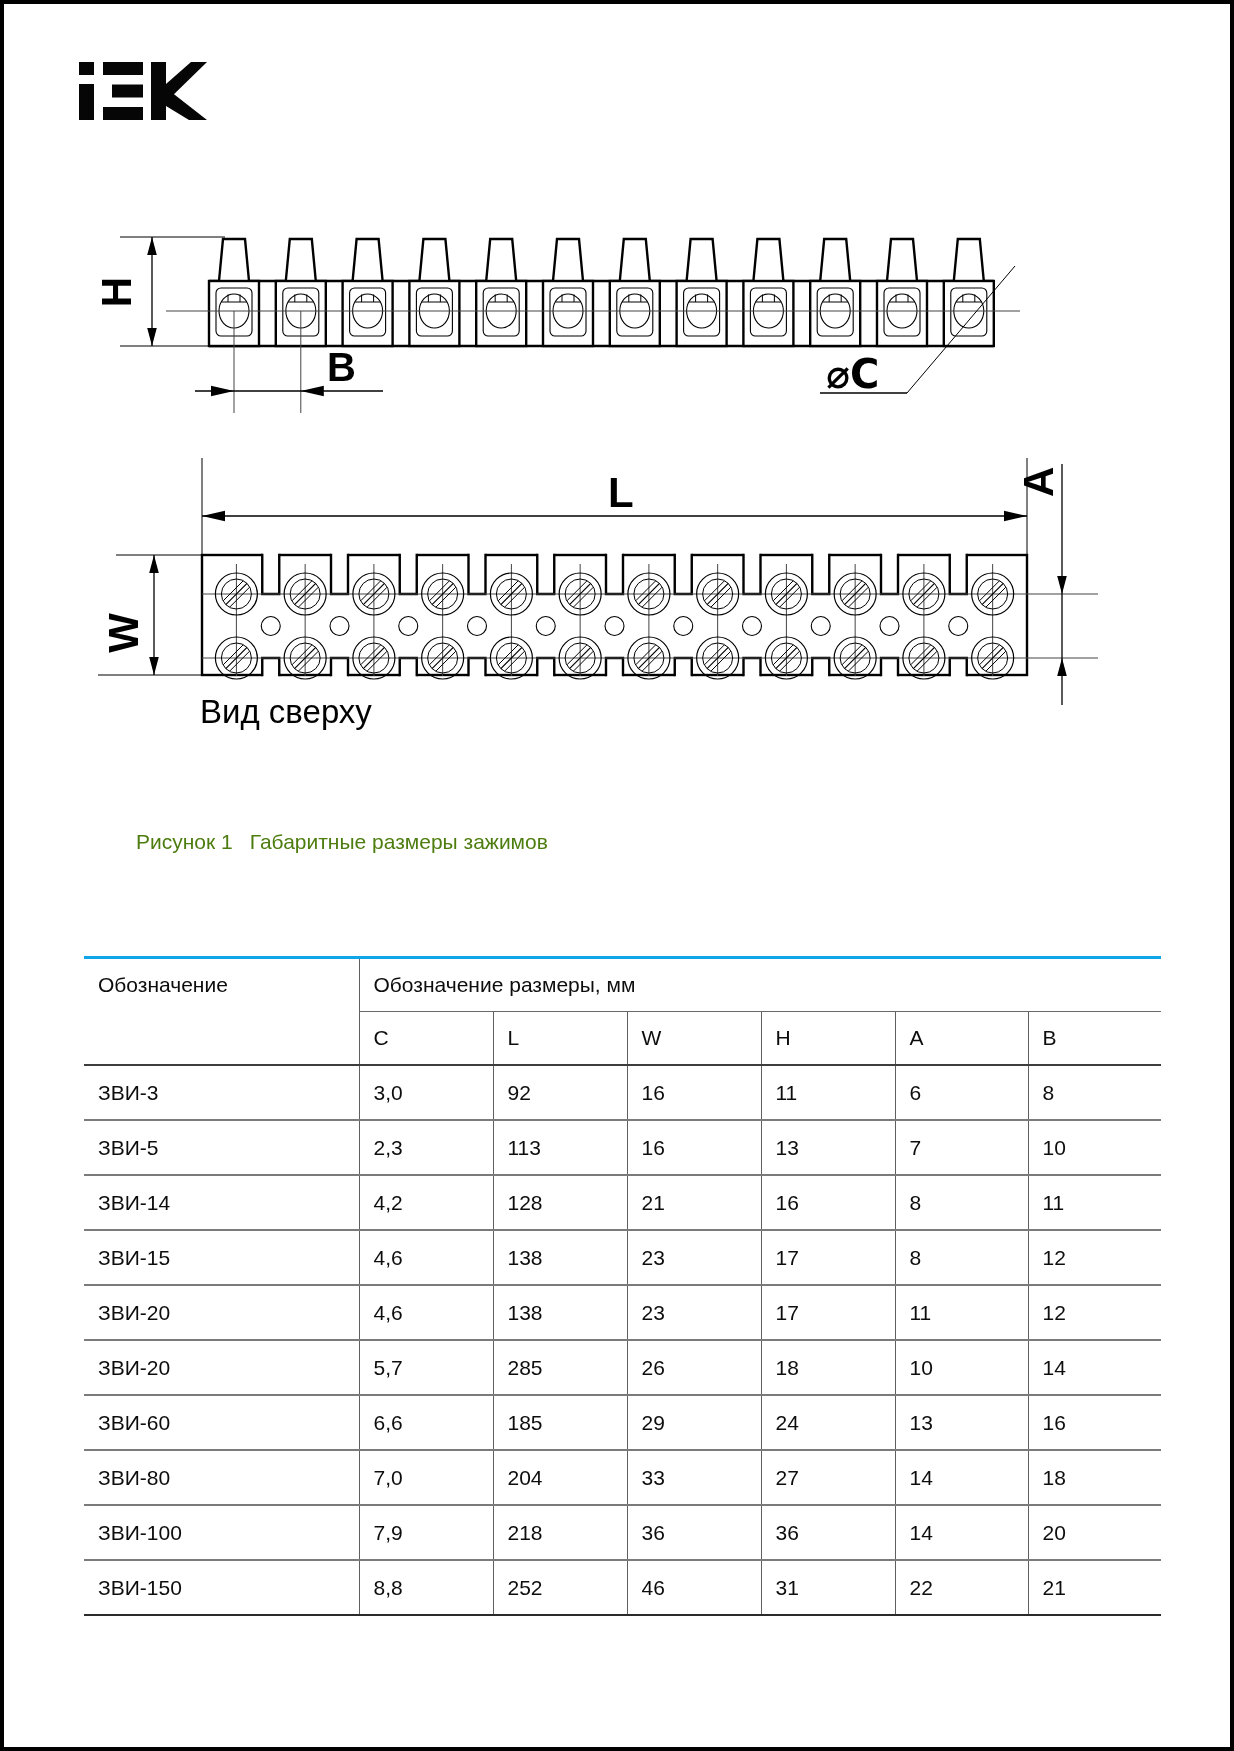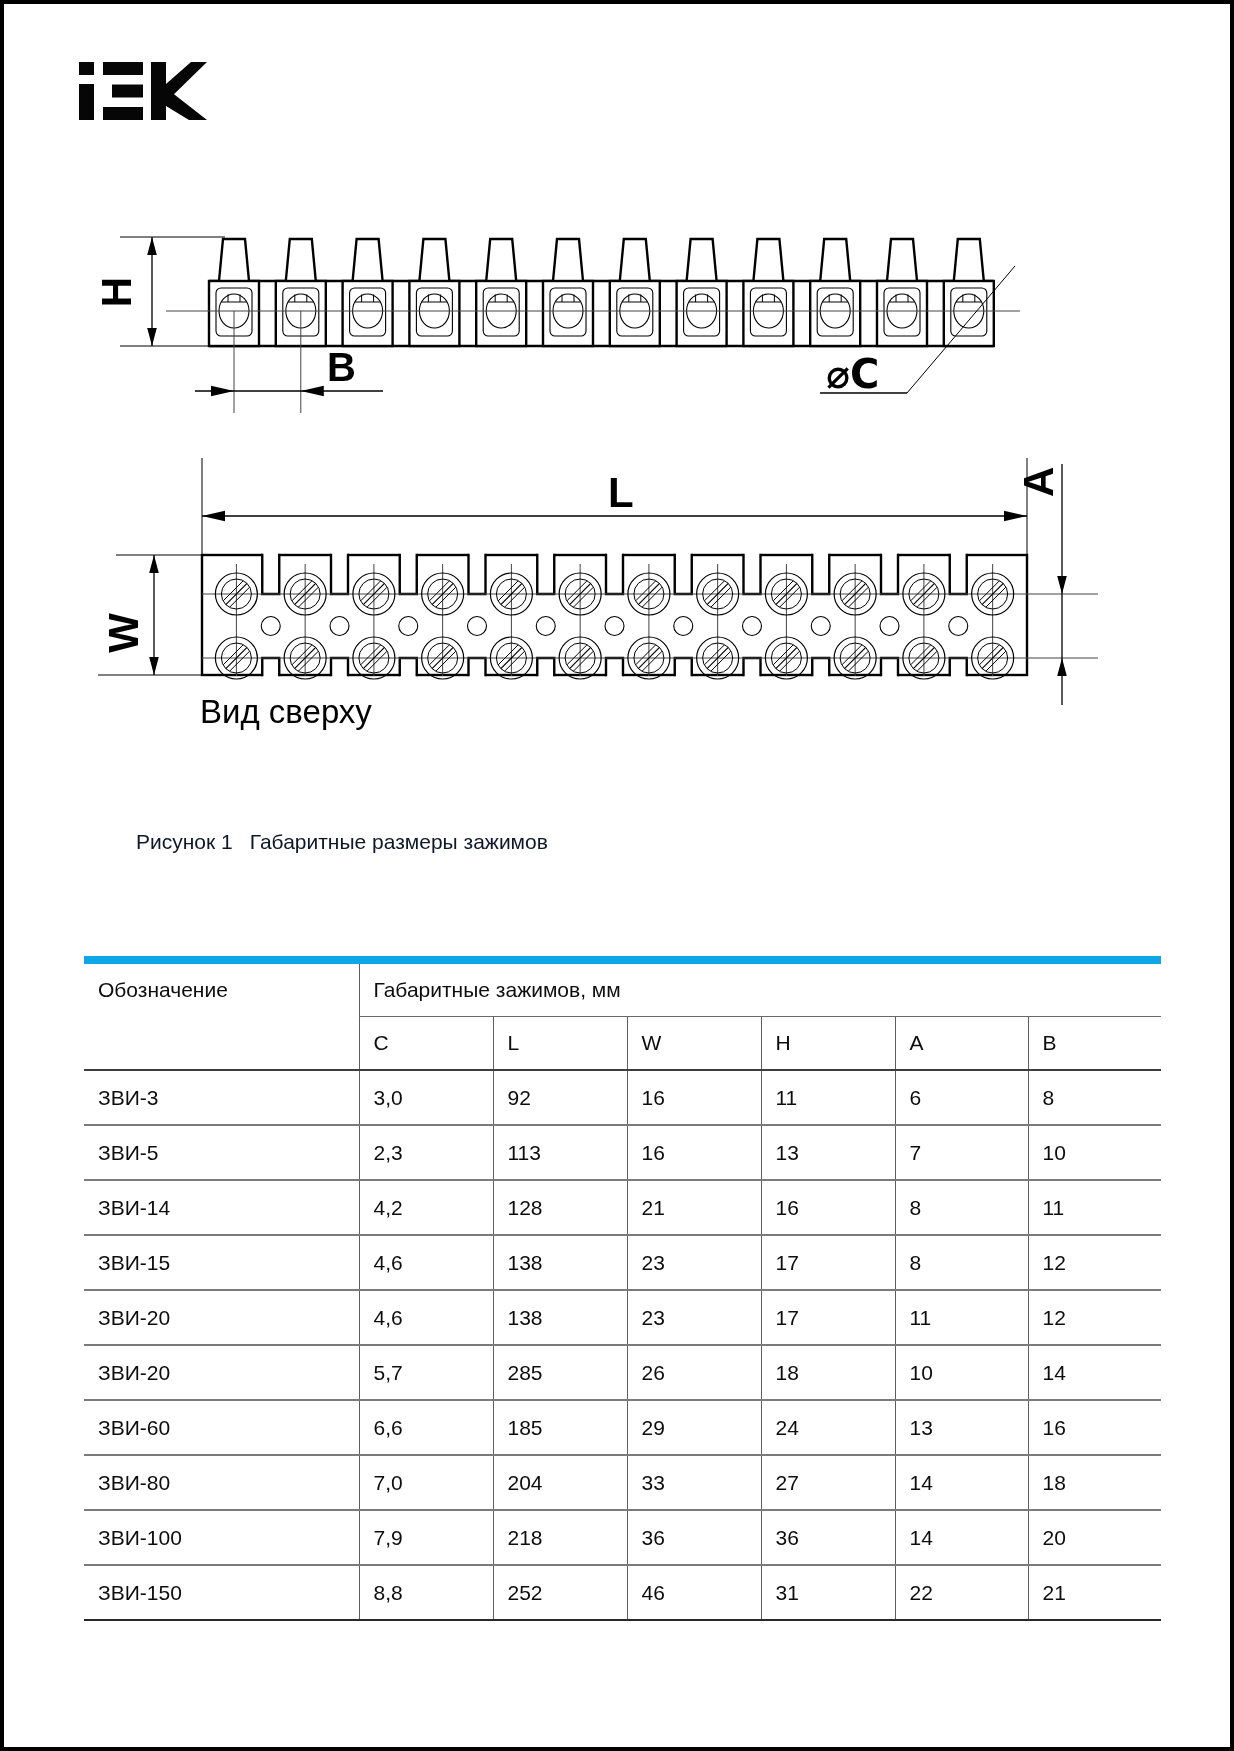--- a/index.html
+++ b/index.html
@@ -3,24 +3,24 @@
 <meta charset="utf-8">
 <style>
   html,body{margin:0;padding:0;background:#888}
   .page{position:relative;width:1234px;height:1751px;background:#fff;border:4px solid #000;
         box-sizing:border-box;font-family:"Liberation Sans",sans-serif;color:#0d0d0d;overflow:hidden}
   .abs{position:absolute}
   svg text{font-family:"Liberation Sans","DejaVu Sans",sans-serif}
   .dim-label{font-size:42px;font-weight:bold;fill:#000}
   .dim-label-sm{font-size:40px;font-weight:bold;fill:#000}
   .tv-caption{font-size:33px;fill:#000}
-  .fig-caption{font-size:21px;color:#0f172a}
+  .fig-caption{font-size:21px;color:#4d7c0f}
   
   .dims{border-collapse:collapse;table-layout:fixed;width:1077px;background:#fff;
-        border-top:8px solid #0ea5e9;border-bottom:2px solid #2a2a2a}
+        border-top:3px solid #0ea5e9;border-bottom:2px solid #2a2a2a}
   .dims th,.dims td{font-size:21px;font-weight:400;text-align:left;padding:0 4px 0 14px;
         white-space:nowrap;color:#0d0d0d}
   .vline{border-left:1px solid #5f5f5f}
   .hrow1 th{height:52px;vertical-align:middle}
   th.desig{vertical-align:top;padding-top:14px;border-bottom:2px solid #3d3d3d}
   th.group{border-bottom:1px solid #6a6a6a}
   .hrow2 th{height:52px;border-bottom:2px solid #3d3d3d;vertical-align:middle}
   .dims tbody td{height:53px;border-bottom:2px solid #7b7b7b;vertical-align:middle}
   .dims tbody tr:last-child td{border-bottom:none}
 </style>
@@ -221,21 +221,21 @@
         <col style="width:134px">
         <col style="width:134px">
       <col style="width:134px">
         <col style="width:134px">
         <col style="width:133px">
         <col style="width:133px">
     </colgroup>
     <thead>
       <tr class="hrow1">
         <th class="desig" rowspan="2">Обозначение</th>
-        <th class="group vline" colspan="6">Габаритные зажимов, мм</th>
+        <th class="group vline" colspan="6">Обозначение размеры, мм</th>
       </tr>
       <tr class="hrow2">
         <th class="vline">C</th>
         <th class="vline">L</th>
         <th class="vline">W</th>
         <th class="vline">H</th>
         <th class="vline">A</th>
         <th class="vline">B</th>
       </tr>
     </thead>

